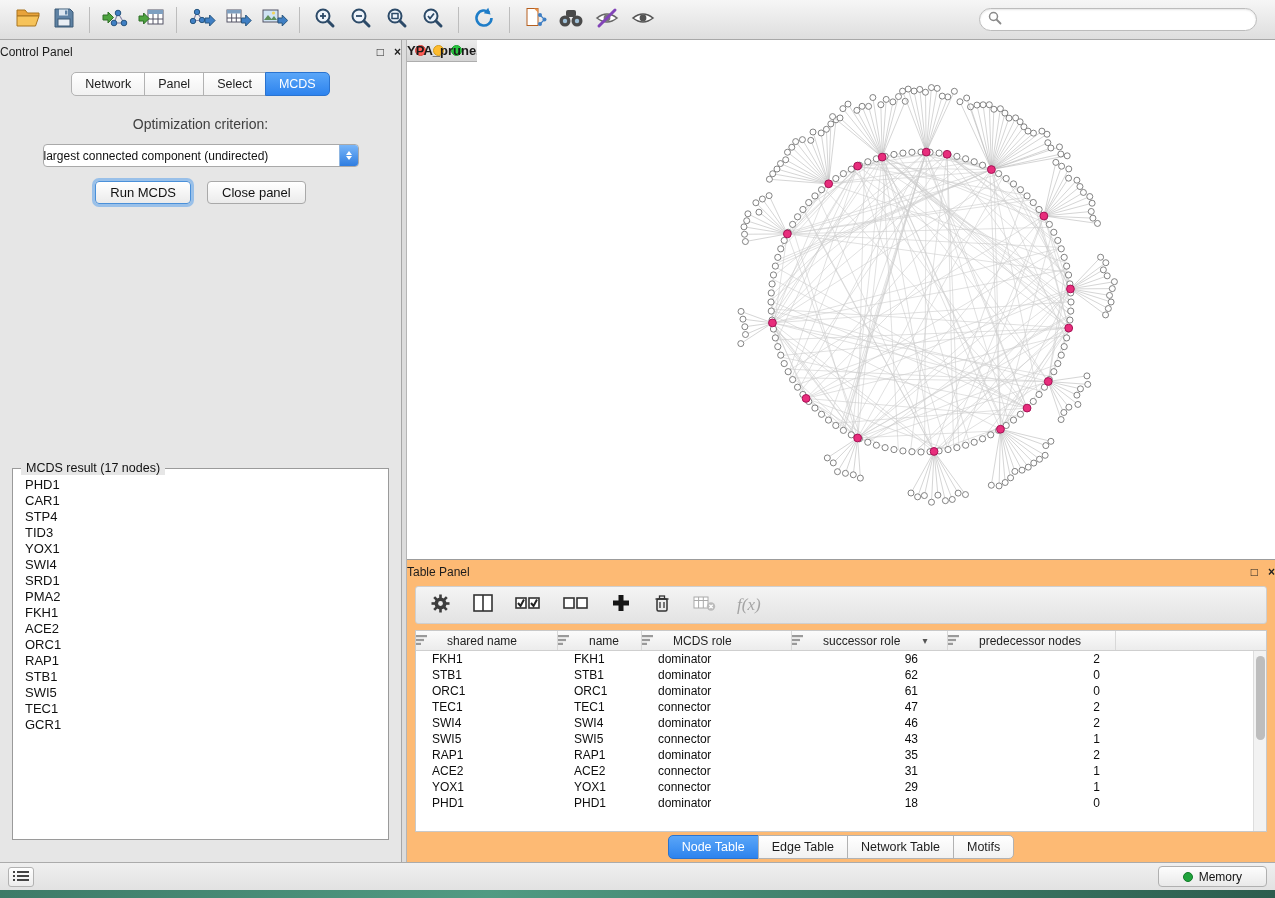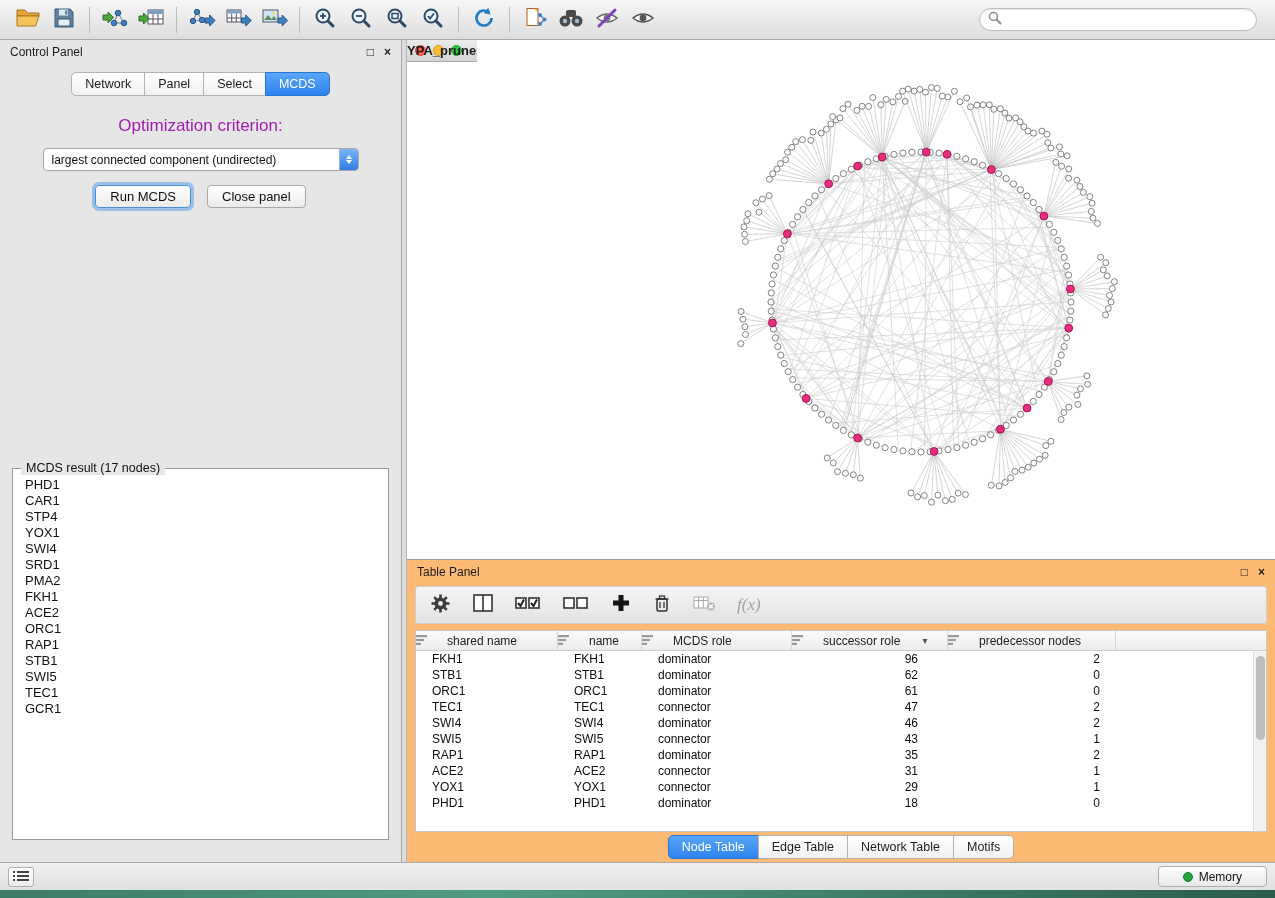--- a/index.html
+++ b/index.html
@@ -13,36 +13,36 @@
 .tb-sep{width:1px;height:26px;background:#bdbdbd;margin:0 7px;flex:0 0 auto;}
 .search{margin-left:auto;margin-right:8px;width:278px;height:23px;border:1px solid #bcbcbc;border-radius:12px;background:#fff;display:flex;align-items:center;padding:0 8px;box-shadow:inset 0 1px 2px rgba(0,0,0,.10);}
 .search input{border:none;outline:none;flex:1;font-size:12px;background:transparent;margin-left:6px;}
 
 
 .main{flex:1;display:flex;min-height:0;}
 .control-panel{width:402px;flex:0 0 402px;background:#e6e6e6;border-right:1px solid #a6a6a6;display:flex;flex-direction:column;}
 .splitter{width:5px;flex:0 0 5px;background:#dcdcdc;border-right:1px solid #b5b5b5;}
 .right{flex:1;display:flex;flex-direction:column;min-width:0;}
 
-.panel-header{height:24px;flex:0 0 24px;display:flex;align-items:center;padding:0 10px;font-size:12px;color:#1c1c1c;}
+.panel-header{height:24px;flex:0 0 24px;display:flex;align-items:center;padding:0 0;font-size:12px;color:#1c1c1c;}
 .win-btns{margin-left:auto;display:flex;gap:10px;font-size:12px;color:#222;line-height:1;}
 .win-btns span{cursor:default;}
 
 
 .seg-tabs{display:flex;justify-content:center;margin-top:8px;flex:0 0 auto;}
 .seg-tab{padding:4px 13px;font-size:12.5px;background:linear-gradient(#ffffff,#f1f1f1);border:1px solid #b2b2b2;margin-left:-1px;color:#1d1d1d;white-space:nowrap;}
 .seg-tab:first-child{border-radius:5px 0 0 5px;margin-left:0}
 .seg-tab:last-child{border-radius:0 5px 5px 0}
 .seg-tab.active{background:linear-gradient(#5aa6f8,#2d83ee);border-color:#2a73cf;color:#fff;}
 
 
 .opt-block{padding-top:20px;text-align:center;flex:0 0 auto;}
-.opt-label{font-size:17px;color:#a21caf;}
+.opt-label{font-size:14px;color:#404040;}
 .dropdown{margin:12px auto 0;width:316px;height:23px;border:1px solid #a9a9a9;border-radius:4px;background:#fff;display:flex;align-items:center;overflow:hidden;}
-.dropdown .val{flex:1;font-size:12px;text-align:left;padding-left:8px;white-space:nowrap;color:#111;}
+.dropdown .val{flex:1;font-size:12px;text-align:left;white-space:nowrap;color:#111;}
 .dd-step{width:19px;height:100%;background:linear-gradient(#79b6f9,#2f7de0);display:flex;flex-direction:column;align-items:center;justify-content:center;gap:1px;border-left:1px solid #8fb6e2;}
 .dd-step i{display:block;width:0;height:0;border-left:3.5px solid transparent;border-right:3.5px solid transparent;}
 .dd-step .up{border-bottom:4px solid #fff;}
 .dd-step .dn{border-top:4px solid #fff;}
 .btn-row{margin-top:14px;display:flex;justify-content:center;gap:16px;}
 .btn{height:23px;padding:0 14px;font-size:13px;color:#111;background:linear-gradient(#ffffff,#ebebeb);border:1px solid #a9a9a9;border-radius:4px;display:flex;align-items:center;}
 .btn.focused{border-color:#4a90d9;box-shadow:0 0 0 3px rgba(90,160,235,.55);}
 .cp-spacer{flex:1;}
 .group{position:relative;border:1px solid #9a9a9a;margin:17px 12px 22px;height:372px;background:#fff;flex:0 0 auto;}
 .group .legend{position:absolute;top:-8px;left:8px;background:#e6e6e6;padding:0 5px;font-size:12.5px;color:#111;}
@@ -270,20 +270,21 @@
           <div class="btn">Close panel</div>
         </div>
       </div>
       <div class="cp-spacer"></div>
       <div class="group">
         <span class="legend">MCDS result (17 nodes)</span>
         <div class="mcds-list" id="mcds-list">
             <div class="mcds-item">PHD1</div>
             <div class="mcds-item">CAR1</div>
             <div class="mcds-item">STP4</div>
+            <div class="mcds-item">TID3</div>
             <div class="mcds-item">YOX1</div>
             <div class="mcds-item">SWI4</div>
             <div class="mcds-item">SRD1</div>
             <div class="mcds-item">PMA2</div>
             <div class="mcds-item">FKH1</div>
             <div class="mcds-item">ACE2</div>
             <div class="mcds-item">ORC1</div>
             <div class="mcds-item">RAP1</div>
             <div class="mcds-item">STB1</div>
             <div class="mcds-item">SWI5</div>

